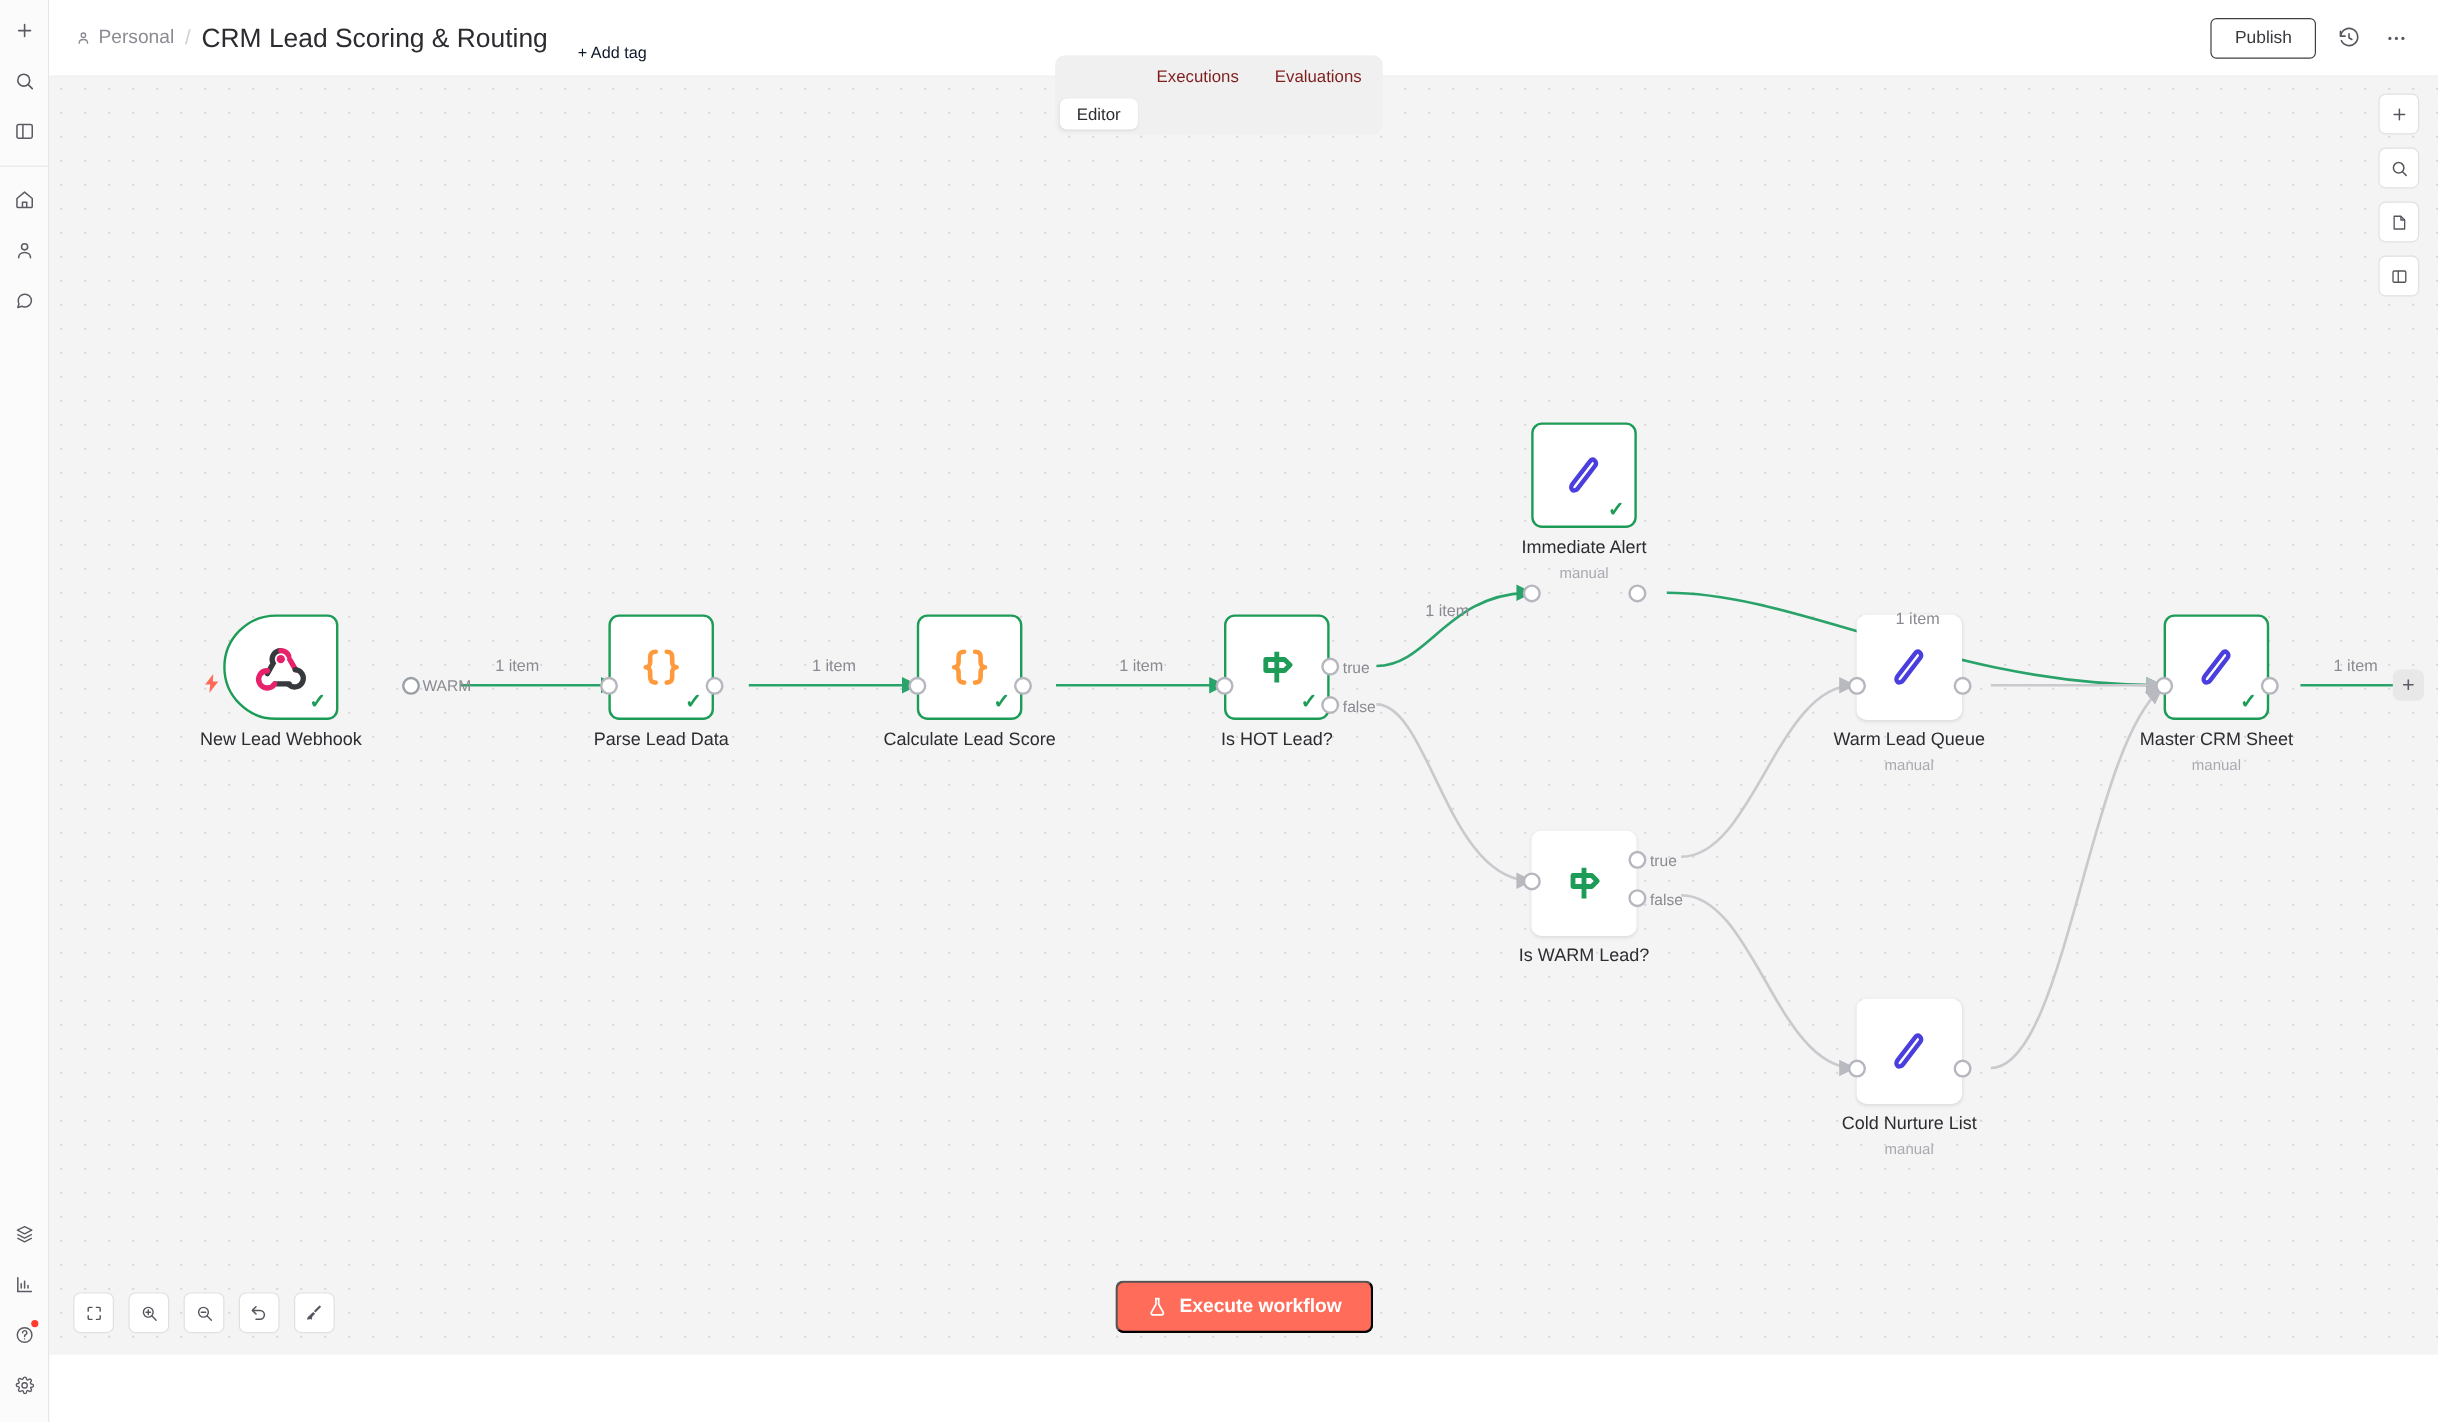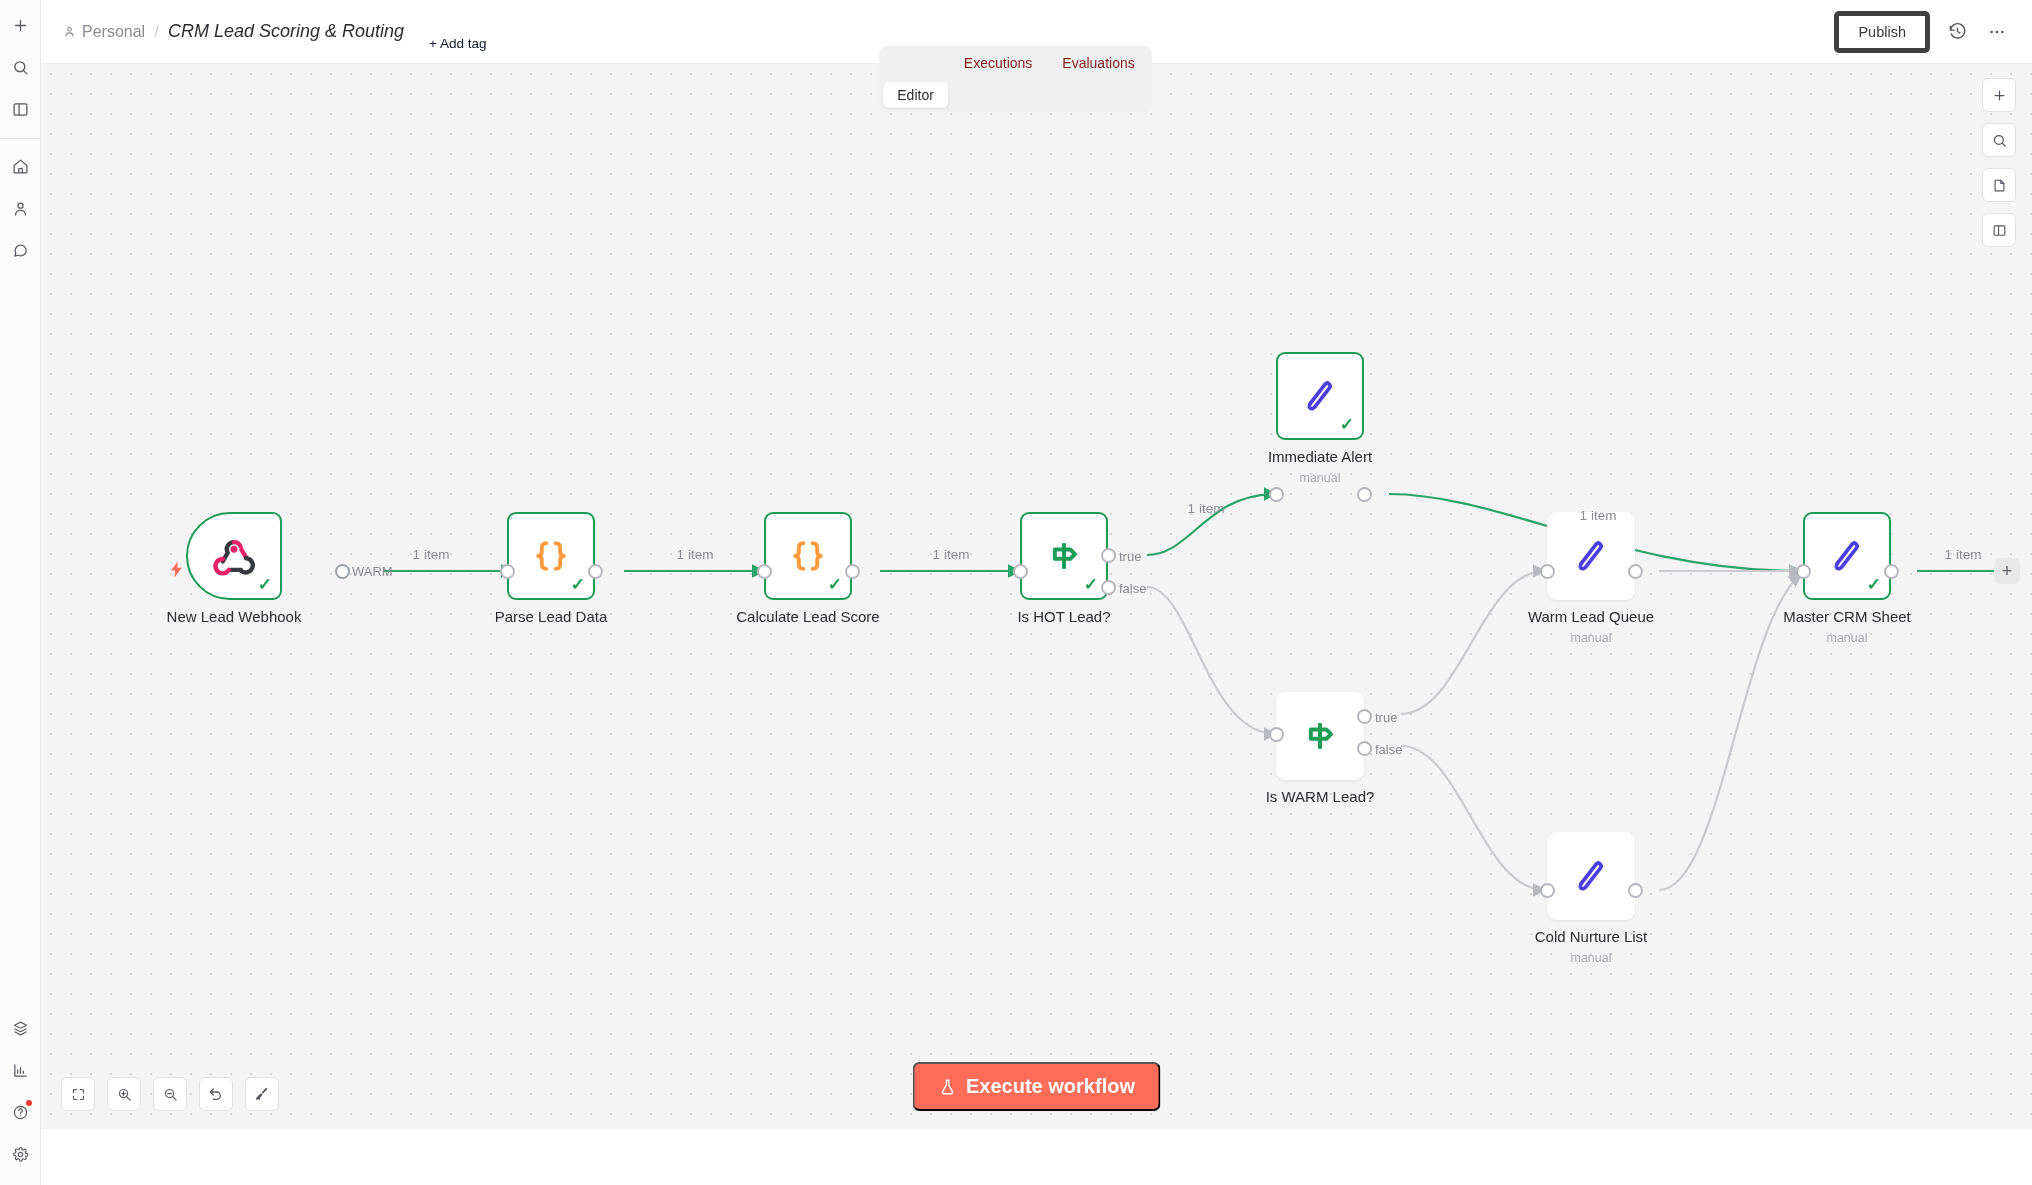--- a/index.html
+++ b/index.html
@@ -35,25 +35,25 @@
     position: absolute; left: 41px; top: 0; right: 0; height: 64px;
     background: #ffffff; border-bottom: 1px solid #ebebeb;
     display: flex; padding: 0 22px;
   }
   .crumbs { display: flex; align-items: center; gap: 9px; }
   .crumb-personal {
     display: flex; align-items: center; gap: 6px;
     font-size: 16px; color: #8b8b93;
   }
   .crumb-sep { color: #d0d0d5; font-size: 17px; }
-  .crumb-title { font-size: 18px; color: #2b2b30; font-style: italic; }
+  .crumb-title { font-size: 22px; color: #2b2b30; }
   .add-tag { font-size: 13.5px; color: #0f172a; margin-left: 16px; margin-top: 24px; }
   .header-right { margin-left: auto; display: flex; align-items: center; gap: 14px; }
   .publish-btn {
-    border: 5px solid #404040; border-radius: 5px;
+    border: 1px solid #404040; border-radius: 5px;
     padding: 8px 19px; font-size: 14.5px; color: #38383d; background: #fff;
   }
   .hicon { color: #57575f; display: flex; align-items: center; justify-content: center;
            width: 26px; height: 26px; }
 
   
   .tabs {
     position: absolute; left: 50%; transform: translateX(-50%); top: 46px;
     background: #f0f0f0; border-radius: 8px; padding: 4px;
     display: flex; gap: 2px; z-index: 20;
@@ -147,21 +147,21 @@
     display: flex; gap: 12px; z-index: 15;
   }
 
   
   .execute-wrap {
     position: absolute; left: 50%; transform: translateX(-50%);
     bottom: 18px; z-index: 15;
   }
   .execute-btn {
     background: #ff6d5a; color: #ffffff; border-radius: 7px;
-    padding: 11px 24px; font-size: 20px; font-weight: 600;
+    padding: 11px 24px; font-size: 16px; font-weight: 600;
     display: flex; align-items: center; gap: 10px;
   }
 
   
   .logs-bar {
     position: absolute; left: 41px; right: 0; bottom: 0; height: 56px;
     background: #ffffff; border-top: 1px solid #ebebeb;
     display: flex; align-items: center; padding: 0 22px;
   }
   .logs-title { font-size: 15px; color: #3a3a40; }

